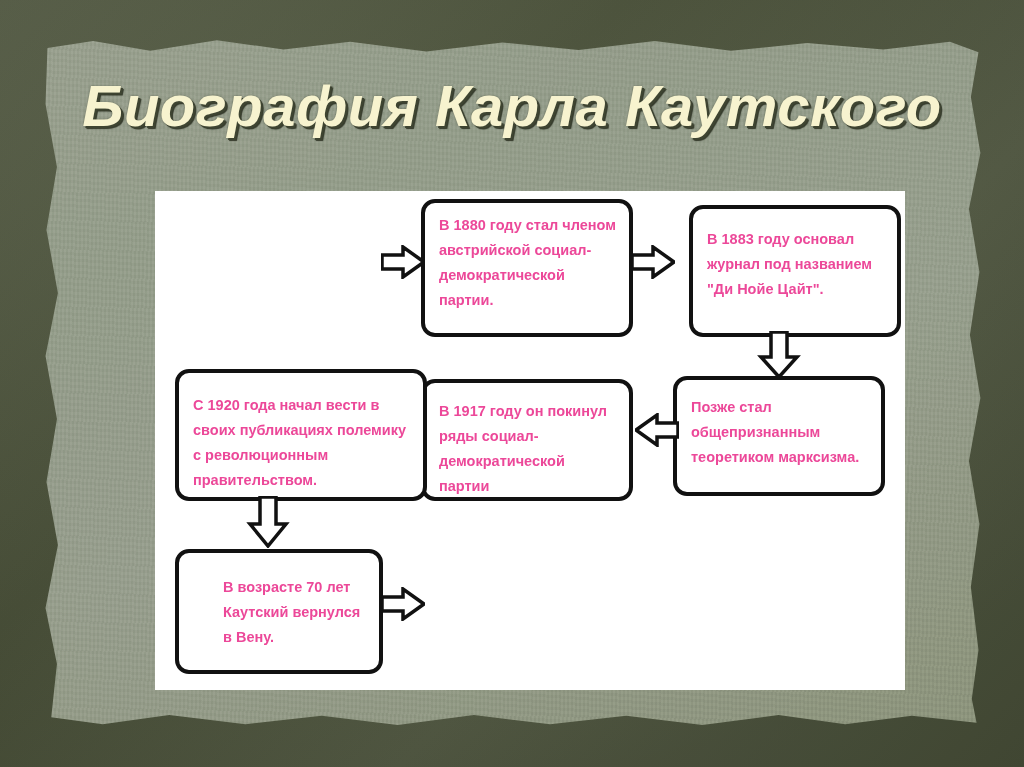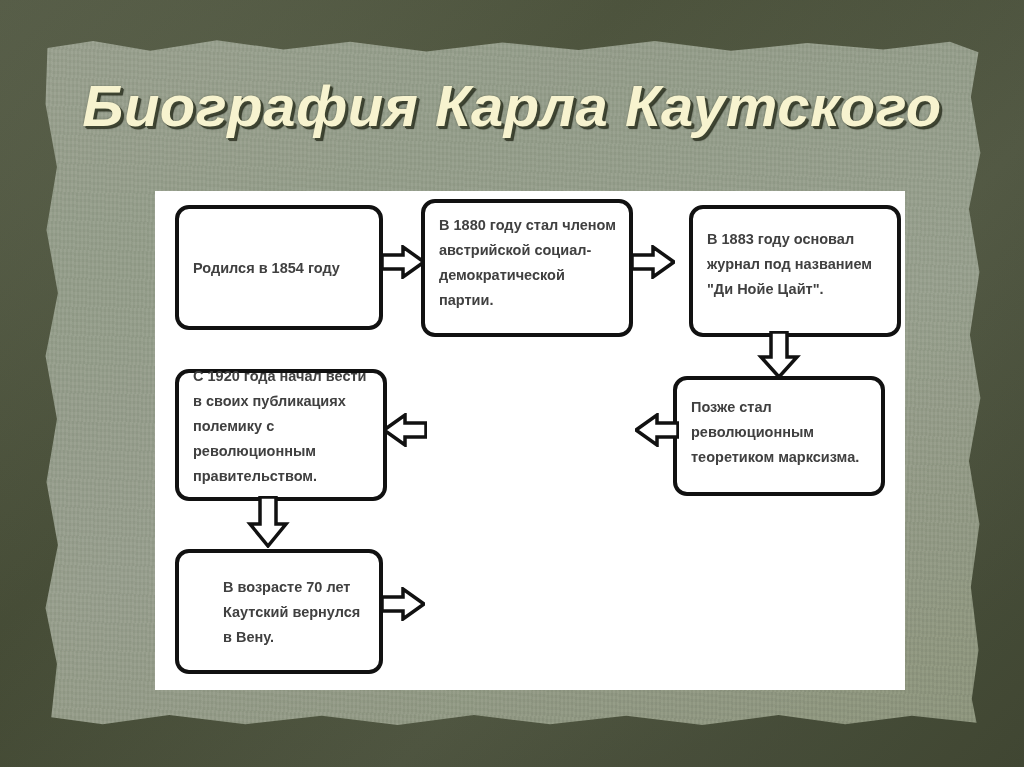--- a/index.html
+++ b/index.html
@@ -89,40 +89,40 @@
     z-index: 3;
   }
 
   
   .node {
     position: absolute;
     box-sizing: border-box;
     background: #ffffff;
     border: 4px solid #111111;
     border-radius: 14px;
-    color: #404040;
+    color: #ec4899;
     font-size: 14.5px;
     line-height: 25px;
     font-weight: 600;
     padding: 10px 12px 8px 14px;
     display: flex;
     align-items: center;
   }
   .node .txt { display: block; width: 100%; }
   .node.center { justify-content: flex-start; }
   .node.mid .txt { text-align: left; }
 
   
   #n1 { left: 20px;  top: 14px;  width: 208px; height: 125px; }
   #n2 { left: 266px; top: 8px;   width: 212px; height: 138px; align-items: flex-start; }
   #n3 { left: 534px; top: 14px;  width: 212px; height: 132px; align-items: flex-start; padding-top: 18px; }
   
   #n4 { left: 518px; top: 185px; width: 212px; height: 120px; align-items: flex-start; padding-top: 15px; }
   #n5 { left: 266px; top: 188px; width: 212px; height: 122px; align-items: flex-start; padding-top: 16px; }
-  #n6 { left: 20px;  top: 178px; width: 212px; height: 132px; align-items: flex-end; padding-top: 24px; }
+  #n6 { left: 20px;  top: 178px; width: 252px; height: 132px; align-items: center; padding-top: 24px; }
   
   #n7 { left: 20px;  top: 358px; width: 208px; height: 125px; align-items: center; padding-left: 44px; }
   #n8 { left: 266px; top: 352px; width: 212px; height: 130px; align-items: flex-start; padding-top: 16px; }
 
   
   .arrow { position: absolute; }
   .arrow svg { display: block; }
 
   #a1 { left: 226px; top: 54px; }
   #a2 { left: 476px; top: 54px; }
@@ -136,23 +136,20 @@
 <body>
 
 <div id="slide">
 
   <div id="paper"></div>
 
   <div id="title">Биография Карла Каутского</div>
 
   <div id="chart">
 
-    <div class="node center" id="n1">
-      <span class="txt">Родился в 1854 году</span>
-    </div>
 
     <div class="arrow" id="a1">
       <svg width="44" height="34" viewBox="0 0 44 34" aria-hidden="true">
         <polygon points="1,10 22,10 22,2 43,17 22,32 22,24 1,24" fill="#ffffff" stroke="#111111" stroke-width="3.5" stroke-linejoin="miter"></polygon>
       </svg>
     </div>
 
     <div class="node mid" id="n2">
       <span class="txt">В 1880 году стал членом австрийской социал-демократической партии.</span>
     </div>
@@ -167,29 +164,32 @@
       <span class="txt">В 1883 году основал журнал под названием "Ди Нойе Цайт".</span>
     </div>
 
     <div class="arrow" id="a3">
       <svg width="54" height="48" viewBox="0 0 54 48" aria-hidden="true">
         <polygon points="19,1 35,1 35,26 45,26 27,46 9,26 19,26" fill="#ffffff" stroke="#111111" stroke-width="3.5" stroke-linejoin="miter"></polygon>
       </svg>
     </div>
 
     <div class="node mid" id="n4">
-      <span class="txt">Позже стал революционным теоретиком марксизма.</span>
+      <span class="txt">Позже стал общепризнанным теоретиком марксизма.</span>
     </div>
 
     <div class="arrow" id="a4">
       <svg width="44" height="34" viewBox="0 0 44 34" aria-hidden="true">
         <polygon points="43,10 22,10 22,2 1,17 22,32 22,24 43,24" fill="#ffffff" stroke="#111111" stroke-width="3.5" stroke-linejoin="miter"></polygon>
       </svg>
     </div>
 
+    <div class="node mid" id="n5">
+      <span class="txt">В 1917 году он покинул ряды социал-демократической партии</span>
+    </div>
 
     <div class="arrow" id="a5">
       <svg width="44" height="34" viewBox="0 0 44 34" aria-hidden="true">
         <polygon points="43,10 22,10 22,2 1,17 22,32 22,24 43,24" fill="#ffffff" stroke="#111111" stroke-width="3.5" stroke-linejoin="miter"></polygon>
       </svg>
     </div>
 
     <div class="node mid" id="n6">
       <span class="txt">С 1920 года начал вести в своих публикациях полемику с революционным правительством.</span>
     </div>

